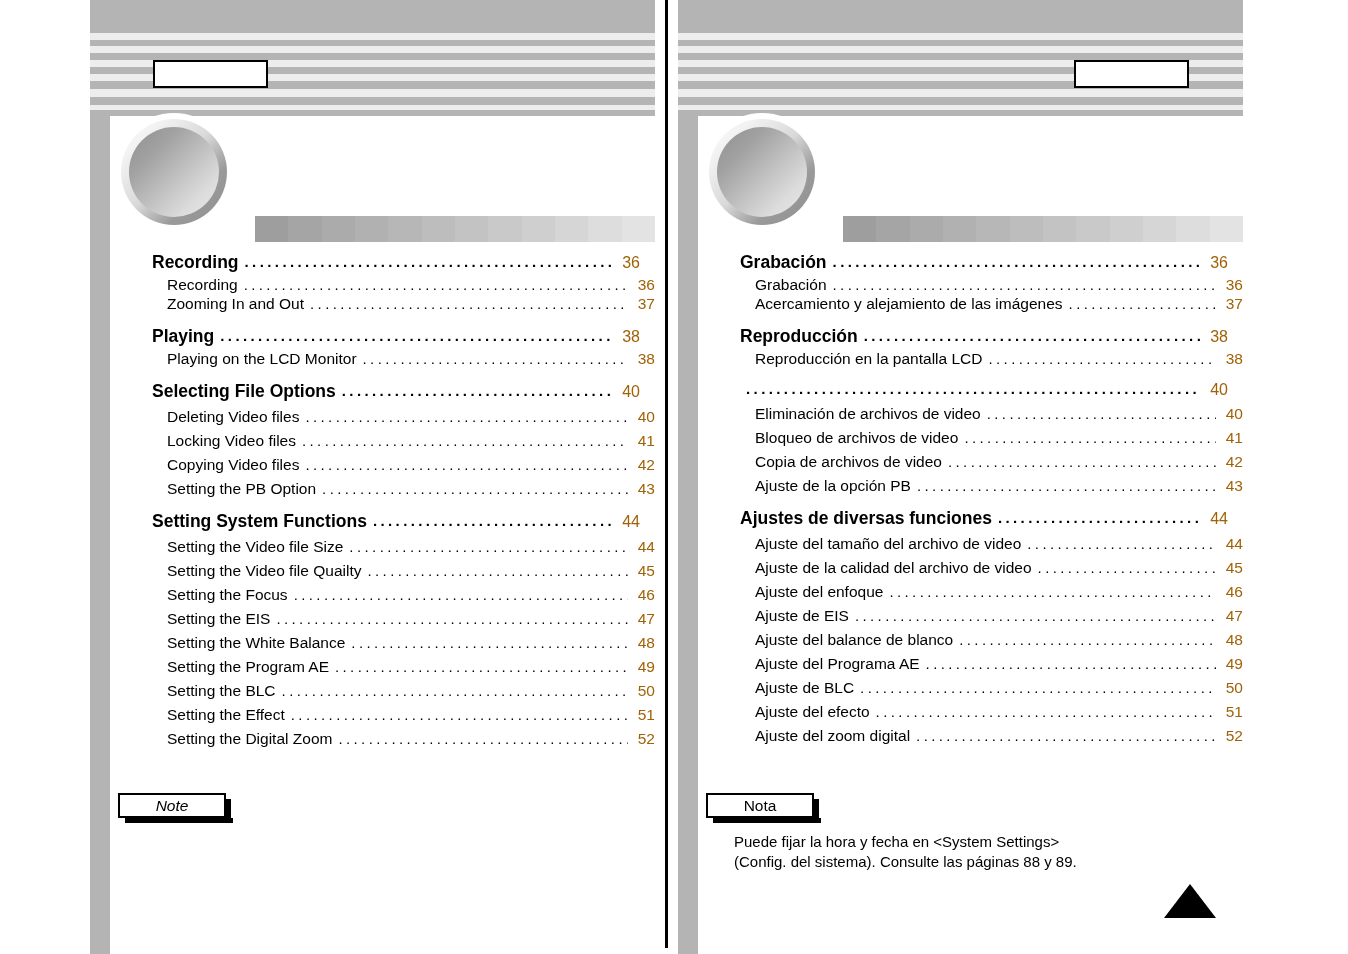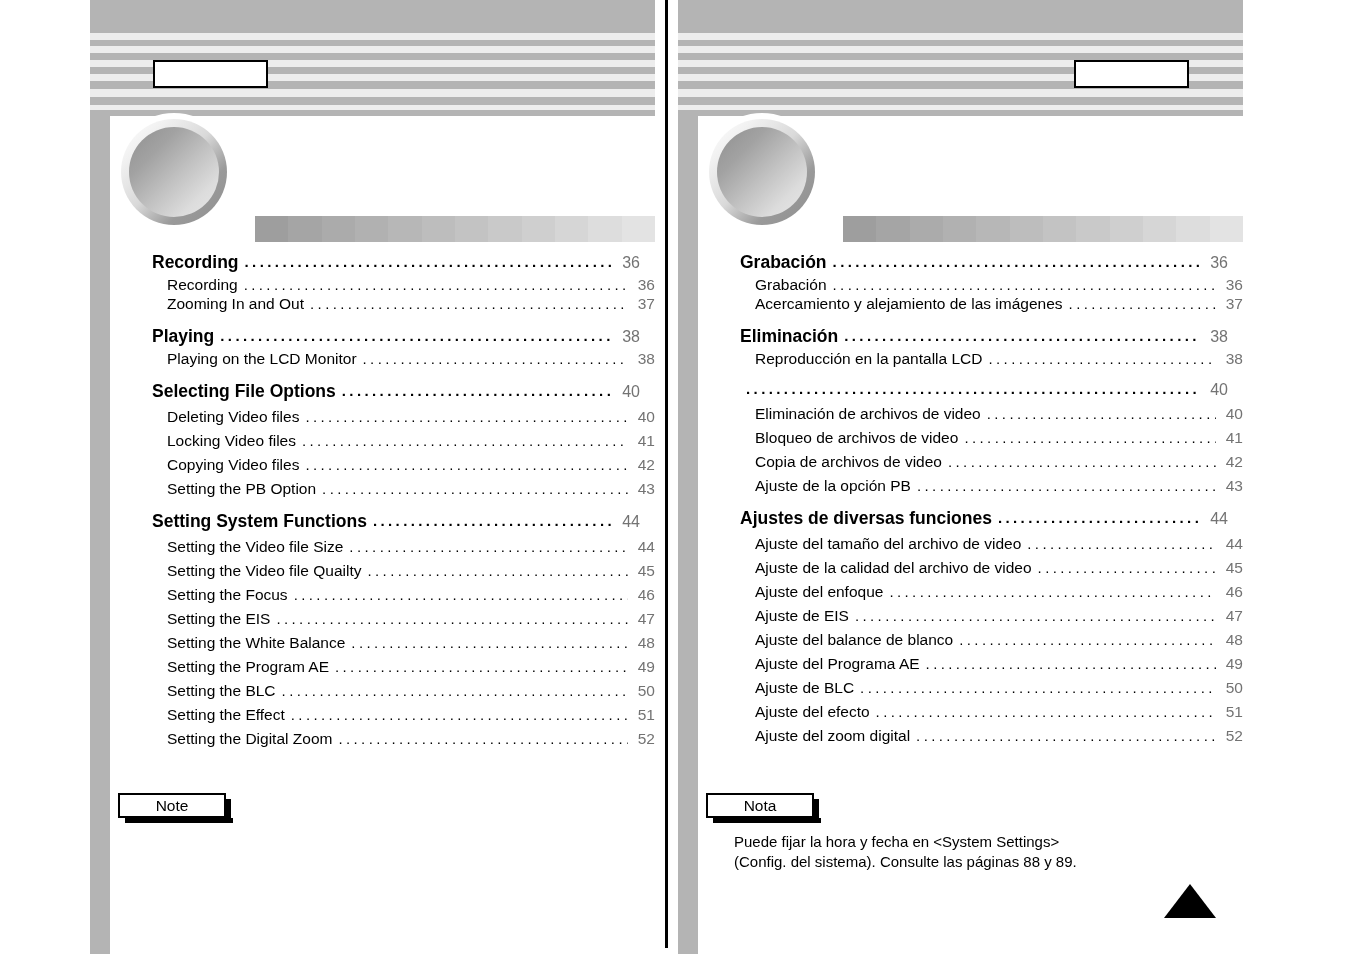--- a/index.html
+++ b/index.html
@@ -147,21 +147,21 @@
     color: #000000;
     margin: 0 3px 0 6px;
     letter-spacing: 3.4px;
     font-size: 15px;
     line-height: 1;
   }
   .toc-row .pageno {
     white-space: nowrap;
     text-align: right;
     min-width: 24px;
-    color: #737373;
+    color: #a16207;
   }
 
   .toc-row.main {
     font-size: 17.5px;
     font-weight: bold;
     margin-bottom: 3px;
   }
   .toc-row.main .pageno { font-weight: normal; font-size: 16px; }
   .toc-row.main .leader { position: relative; top: -1px; }
 
@@ -175,21 +175,21 @@
 
   
   .toc-group.tight .toc-row.sub { margin-top: 1px; }
 
   
   .note {
     position: absolute;
     left: 28px;
     width: 500px;
   }
-  .page.left  .note { top: 793px; }
+  .page.left  .note { top: 793px; font-style: italic; }
   .page.right .note { top: 793px; }
 
   .note-tab {
     position: relative;
     width: 108px;
     height: 25px;
     background: #ffffff;
     border: 2px solid #000000;
     box-sizing: border-box;
     font-size: 15.5px;
@@ -457,21 +457,21 @@
             <span class="pageno">36</span>
           </div>
           <div class="toc-row sub">
             <span class="label">Acercamiento y alejamiento de las imágenes</span>
             <span class="leader">..........................................................................................</span>
             <span class="pageno">37</span>
           </div>
         </div>
         <div class="toc-group tight">
           <div class="toc-row main">
-            <span class="label">Eliminación</span>
+            <span class="label">Reproducción</span>
             <span class="leader">..........................................................................................</span>
             <span class="pageno">38</span>
           </div>
           <div class="toc-row sub">
             <span class="label">Reproducción en la pantalla LCD</span>
             <span class="leader">..........................................................................................</span>
             <span class="pageno">38</span>
           </div>
         </div>
         <div class="toc-group">

